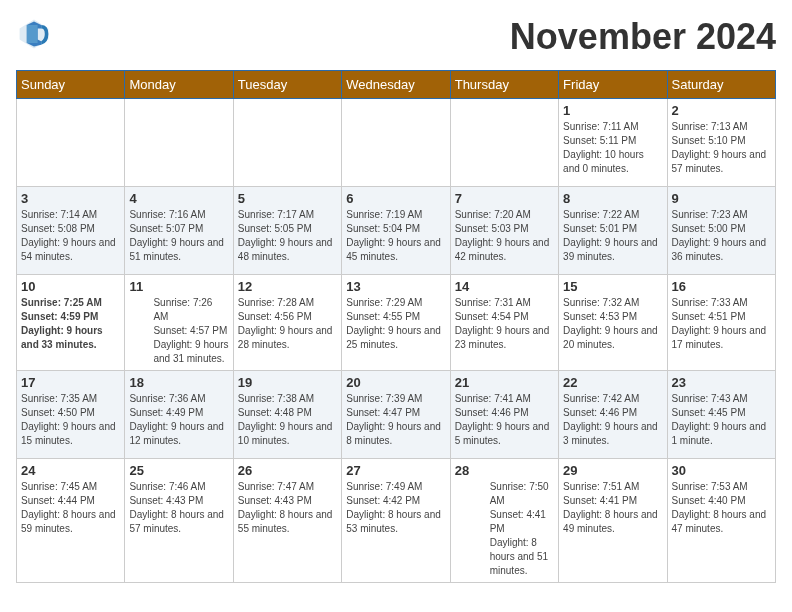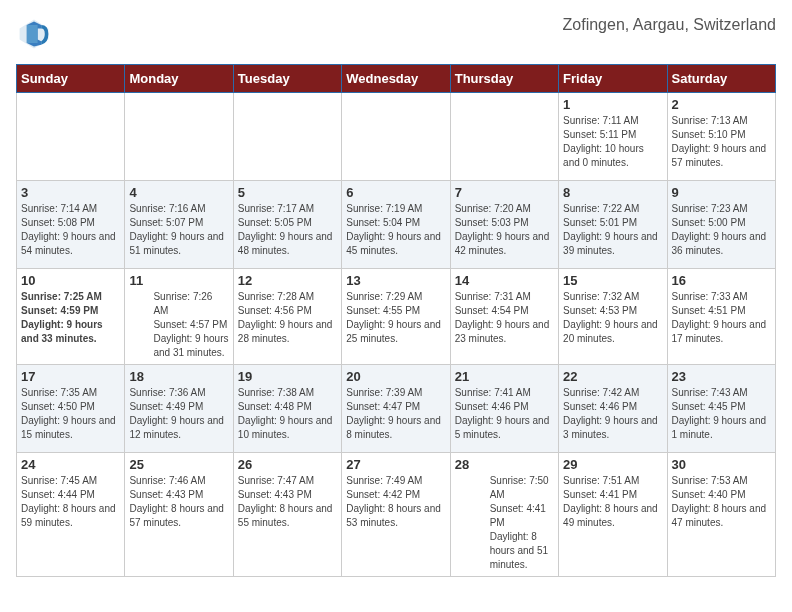--- a/index.html
+++ b/index.html
@@ -43,24 +43,24 @@
     .subtitle {
       font-size: 16px;
       color: #555;
     }
     table {
       width: 100%;
       border-collapse: collapse;
       table-layout: fixed;
     }
     thead tr th {
-      background: #7f1d1d;
+      background: #a16207;
       color: #fff;
       font-size: 13px;
-      font-weight: bold;
+      font-weight: normal;
       padding: 6px 4px;
       text-align: left;
       border: 1px solid #2a6aaa;
     }
     tbody tr td {
       border: 1px solid #ccc;
       vertical-align: top;
       padding: 4px 4px;
       font-size: 11px;
       color: #333;
@@ -94,21 +94,21 @@
   <div class="logo">
     <svg class="logo-icon" viewBox="0 0 40 40">
       <rect x="0" y="0" width="40" height="40" fill="white"></rect>
       <polygon points="20,4 36,14 36,26 20,36 4,26 4,14" fill="#2a7ab5" opacity="0.15"></polygon>
       <path d="M28,10 Q36,10 36,20 Q36,30 28,32 L28,28 Q32,26 32,20 Q32,14 28,14 Z" fill="#2a7ab5"></path>
       <path d="M20,6 L28,10 L28,14 L24,14 L24,26 L28,28 L28,32 L20,34 L12,30 L12,10 Z" fill="#3a7ec0"></path>
       <rect x="12" y="10" width="12" height="20" fill="#5599cc"></rect>
     </svg>
   </div>
   <div class="title-block">
-    <div class="subtitle">Zofingen, Aargau, Switzerland</div>
+    <div class="month-title">November 2024</div>
   </div>
 </div>
 
 <table>
   <thead>
     <tr>
       <th>Sunday</th>
       <th>Monday</th>
       <th>Tuesday</th>
       <th>Wednesday</th>

